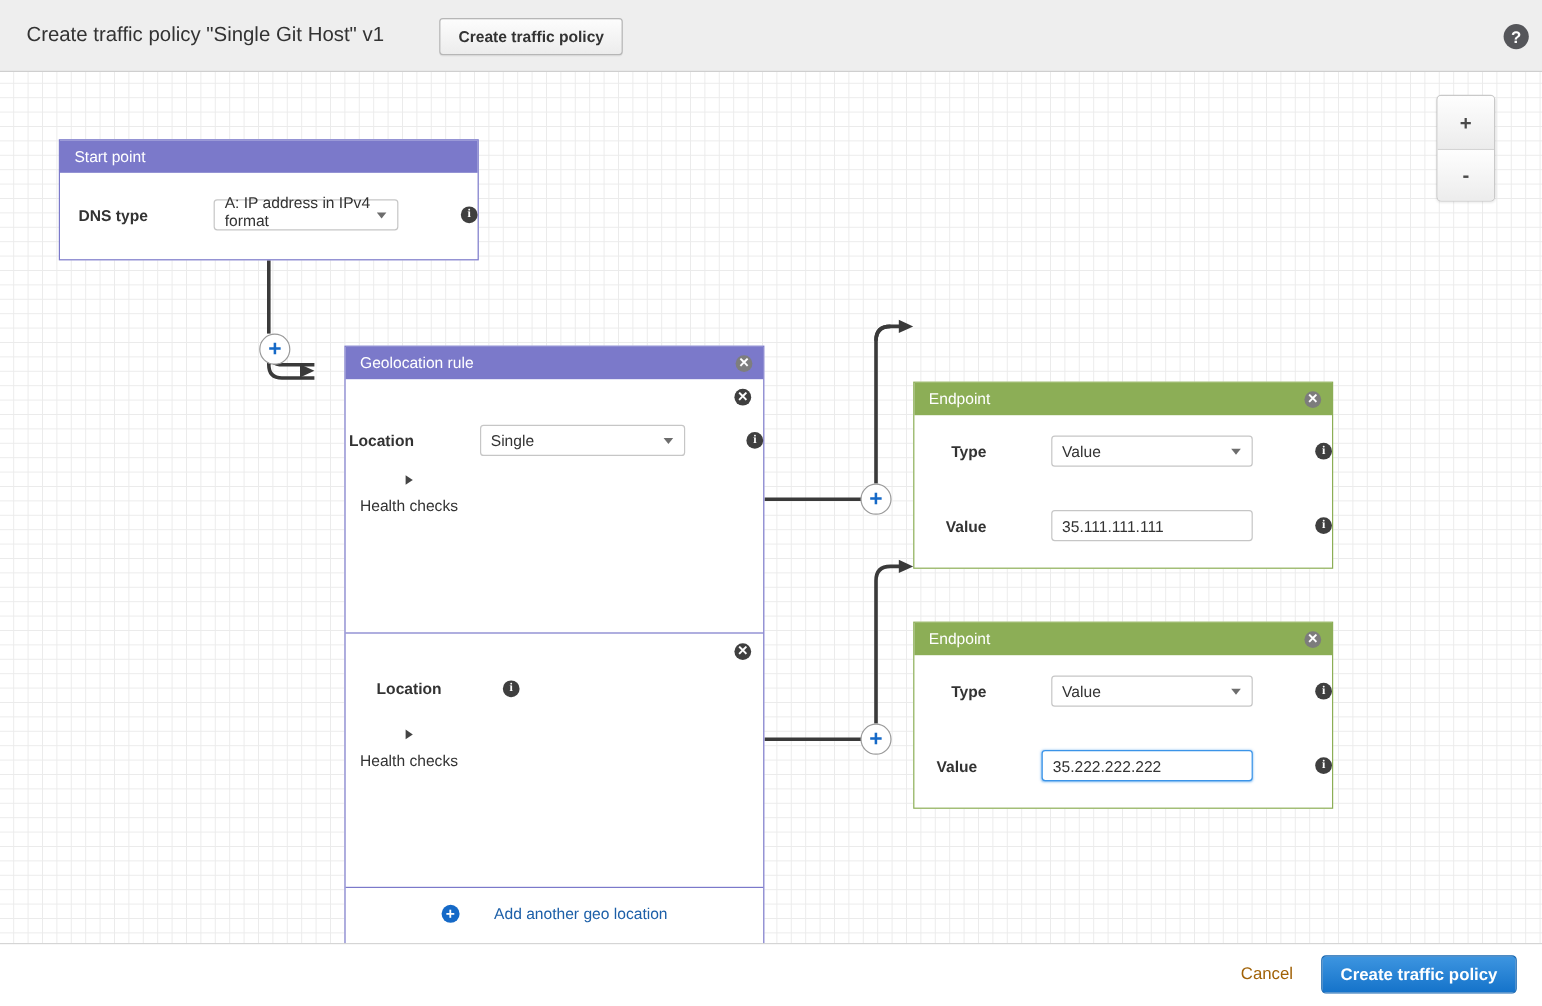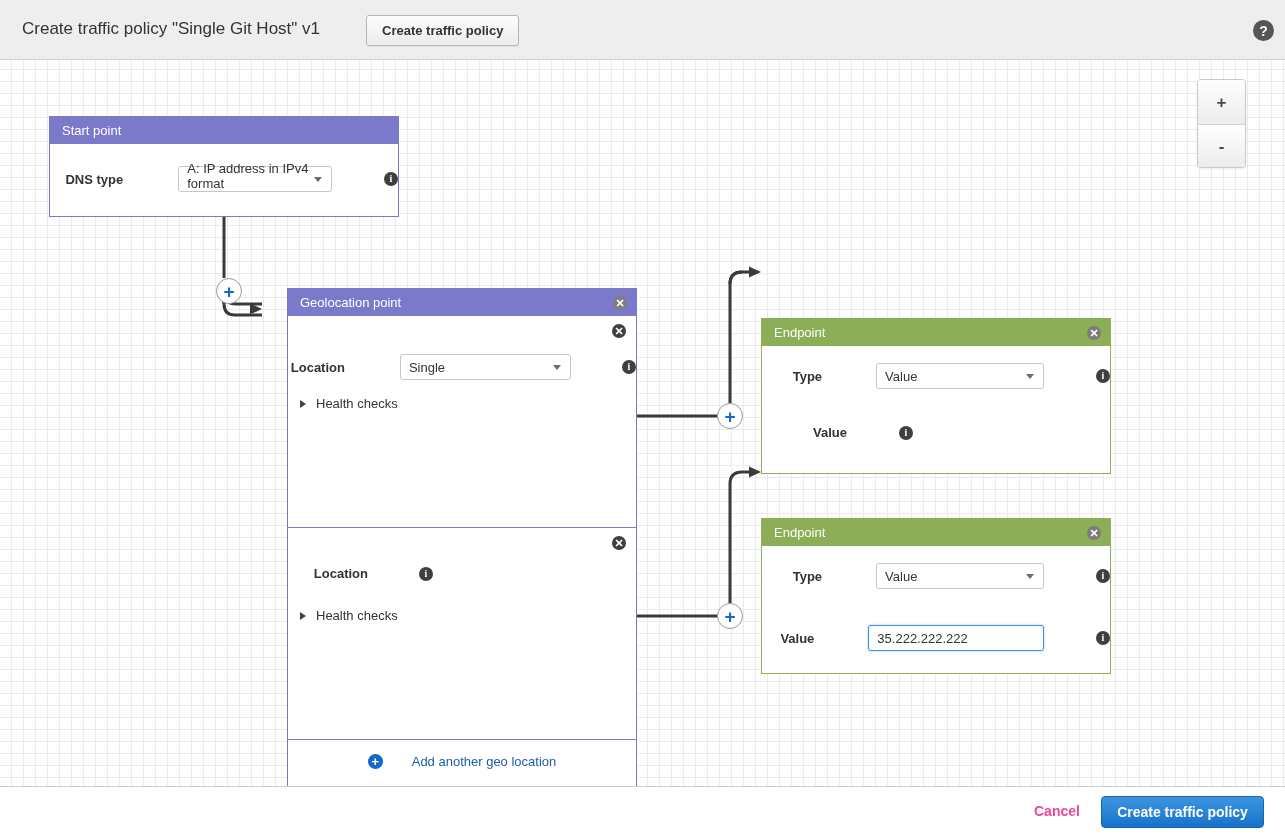--- a/index.html
+++ b/index.html
@@ -165,20 +165,21 @@
     display: flex; align-items: center; justify-content: center;
     line-height: 1; cursor: pointer; position: absolute;
   }
   .header-close-icon { right: 9px; top: 7px; background: #7e7e7e; }
   .green .header-close-icon { background: #7c7c7c; }
 
   
   .health-checks-row {
     position: absolute; display: flex; align-items: center; gap: 10px;
     cursor: pointer;
+    flex-direction: column;
   }
   .triangle-right-icon {
     width: 0; height: 0;
     border-top: 4.5px solid transparent;
     border-bottom: 4.5px solid transparent;
     border-left: 6px solid #444444;
   }
   .health-checks-row .label { font-size: 13px; color: #333333; }
 
   
@@ -193,21 +194,21 @@
     z-index: 5;
   }
 
   
   #app-footer {
     position: absolute; left: 0; top: 787px;
     width: 1285px; height: 51px; background: #ffffff;
   }
   #cancel-button {
     position: absolute; left: 1034px; top: 803px;
-    font-size: 14px; font-weight: bold; color: #ec4899;
+    font-size: 14px; font-weight: normal; color: #a16207;
     cursor: pointer;
   }
   #create-policy-button {
     position: absolute; left: 1101px; top: 796px;
     width: 163px; height: 32px;
     display: flex; align-items: center; justify-content: center;
     font-size: 14px; font-weight: bold; color: #ffffff;
     background: linear-gradient(to bottom, #3d95e0 0%, #1573ca 100%);
     border: 1px solid #1565b0; border-radius: 4px;
     cursor: pointer;
@@ -264,21 +265,21 @@
           <span>A: IP address in IPv4 format</span>
           <span class="caret-down-icon"></span>
         </div>
         <div class="info-icon" style="margin-left:8px;">i</div>
       </div>
     </div>
   </div>
 
   <div class="node purple" id="geolocation-node">
     <div class="node-header">
-      <span>Geolocation point</span>
+      <span>Geolocation rule</span>
       <span class="close-icon header-close-icon">✕</span>
     </div>
 
     <div class="geo-location-block" id="geo-block-1">
       <span class="close-icon" style="right:10px; top:8px;">✕</span>
       <div class="form-row" style="left:0; top:38px; width:348px;">
         <div class="field-label" style="width:80px;">Location</div>
         <div class="select-box" style="width:233px; margin-left:11px;">
           <span>Single</span>
           <span class="caret-down-icon"></span>
@@ -318,20 +319,23 @@
       <div class="form-row" style="left:0; top:17px; width:348px;">
         <div class="field-label" style="width:85px;">Type</div>
         <div class="select-box" style="width:230px; margin-left:10px;">
           <span>Value</span>
           <span class="caret-down-icon"></span>
         </div>
         <div class="info-icon" style="margin-left:8px;">i</div>
       </div>
       <div class="form-row" style="left:0; top:79px; width:348px;">
         <div class="field-label" style="width:85px;">Value</div>
+        <div class="text-box" style="width:230px; margin-left:10px;">
+          <span>35.111.111.111</span>
+        </div>
         <div class="info-icon" style="margin-left:8px;">i</div>
       </div>
     </div>
   </div>
 
   <div class="node green" id="endpoint-node-2">
     <div class="node-header">
       <span>Endpoint</span>
       <span class="close-icon header-close-icon">✕</span>
     </div>

